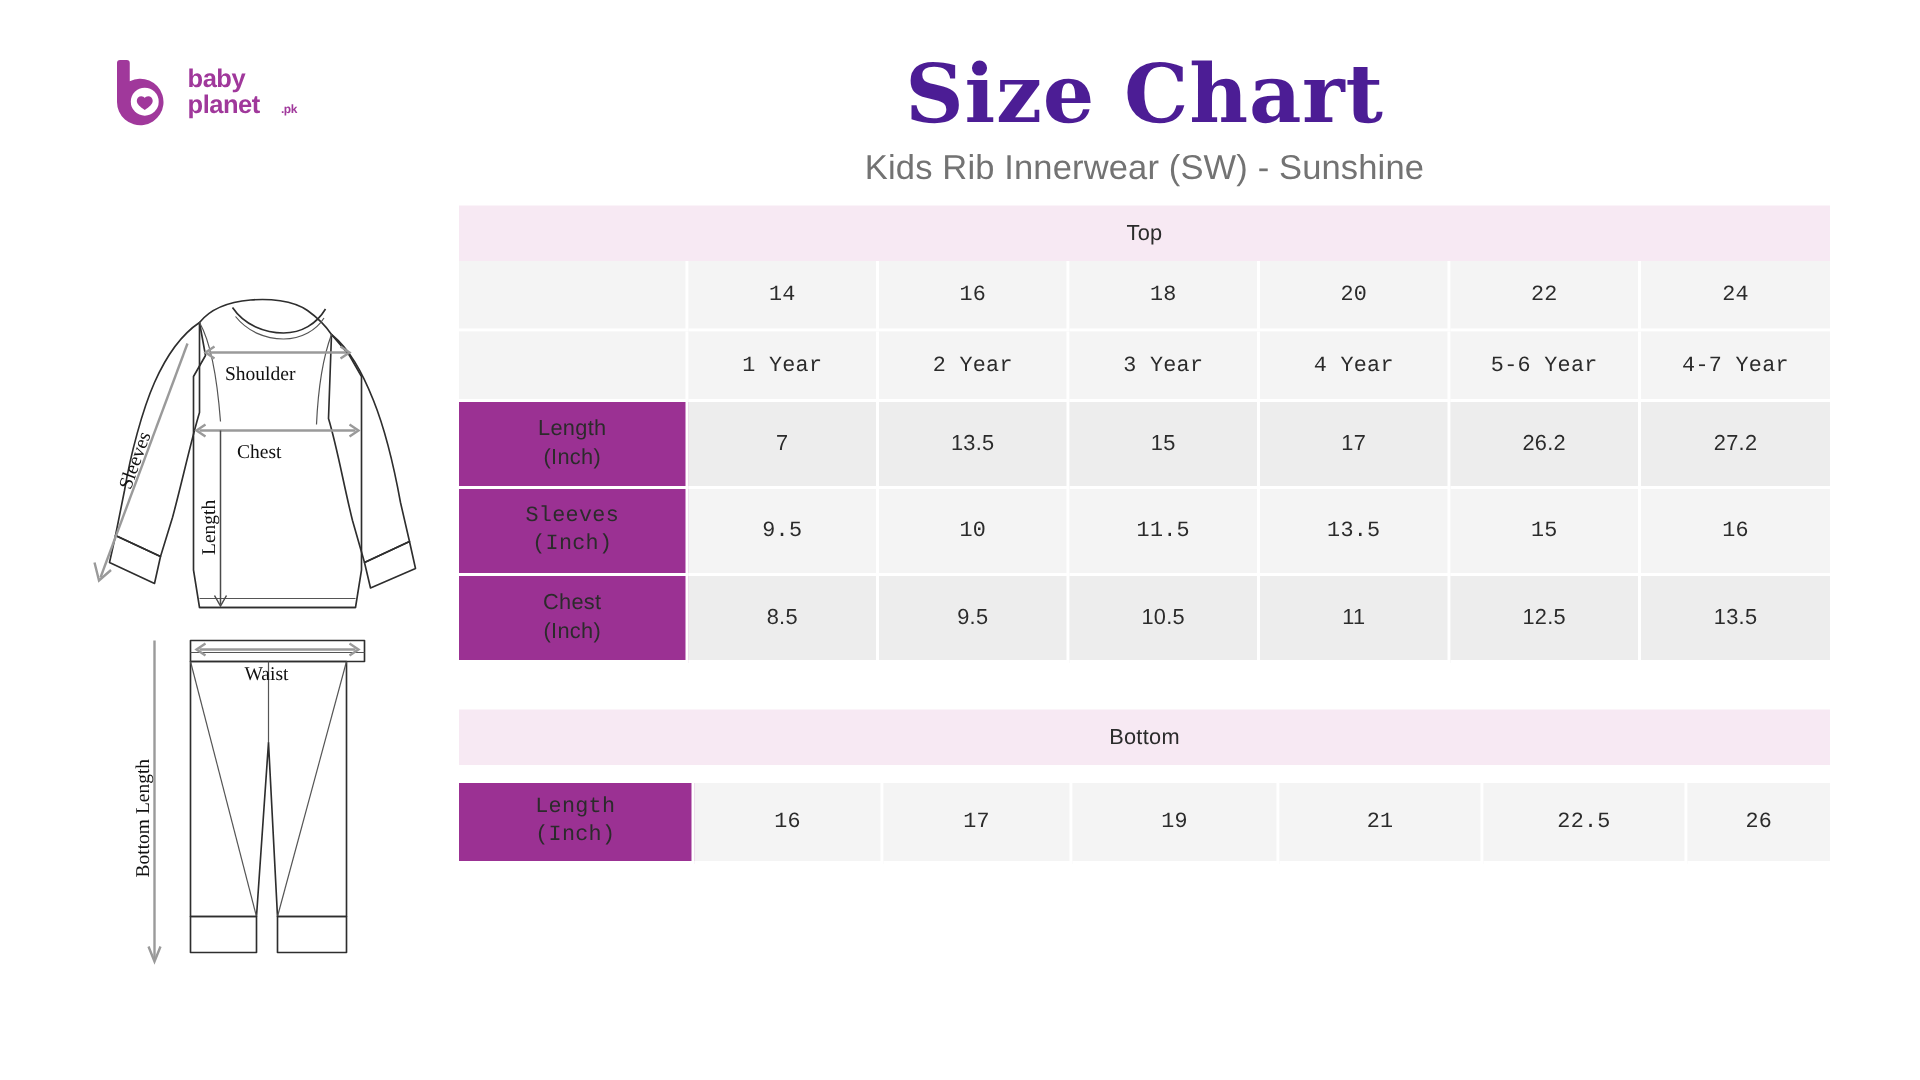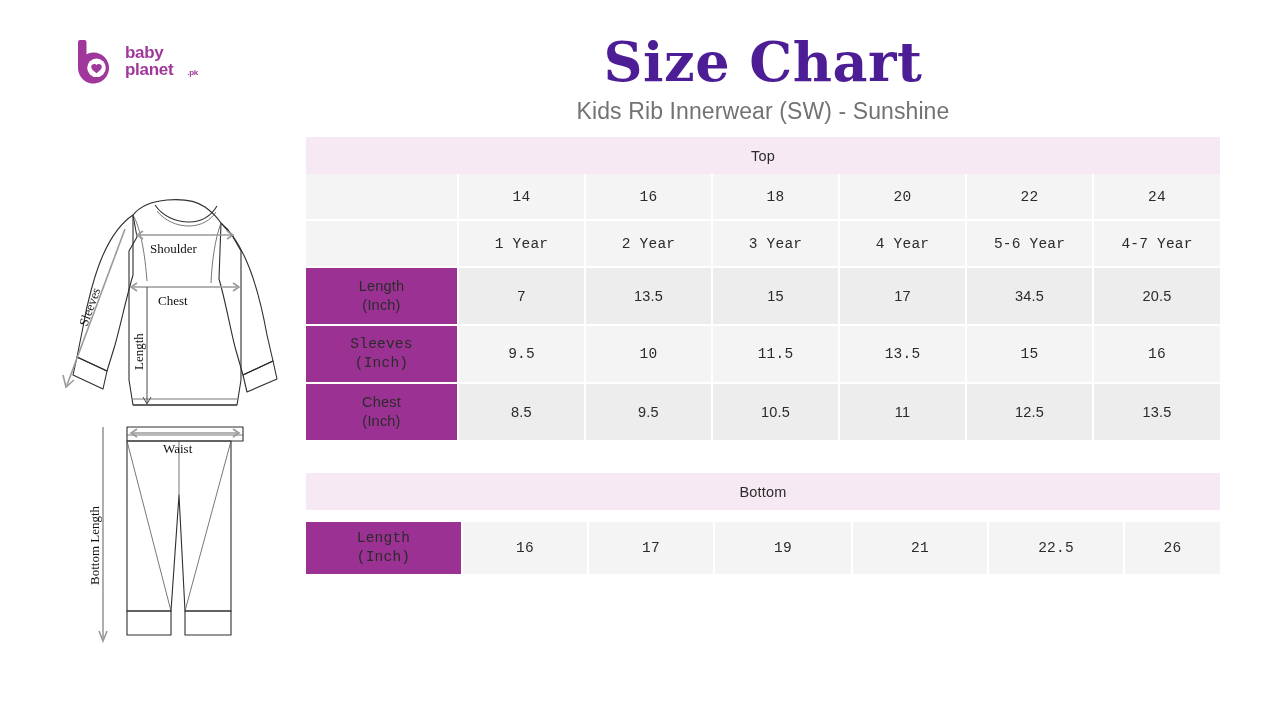--- a/index.html
+++ b/index.html
@@ -301,22 +301,22 @@
 
       <tr class="shade-a r-data">
         <td class="lbl">
           <span class="u">Length</span>
           <span class="u">(Inch)</span>
         </td>
         <td>7</td>
         <td>13.5</td>
         <td>15</td>
         <td>17</td>
-        <td>34.5</td>
-        <td>20.5</td>
+        <td>26.2</td>
+        <td>27.2</td>
       </tr>
 
       <tr class="shade-b r-data">
         <td class="lbl">
           <span class="u">Sleeves</span>
           <span class="u">(Inch)</span>
         </td>
         <td>9.5</td>
         <td>10</td>
         <td>11.5</td>

